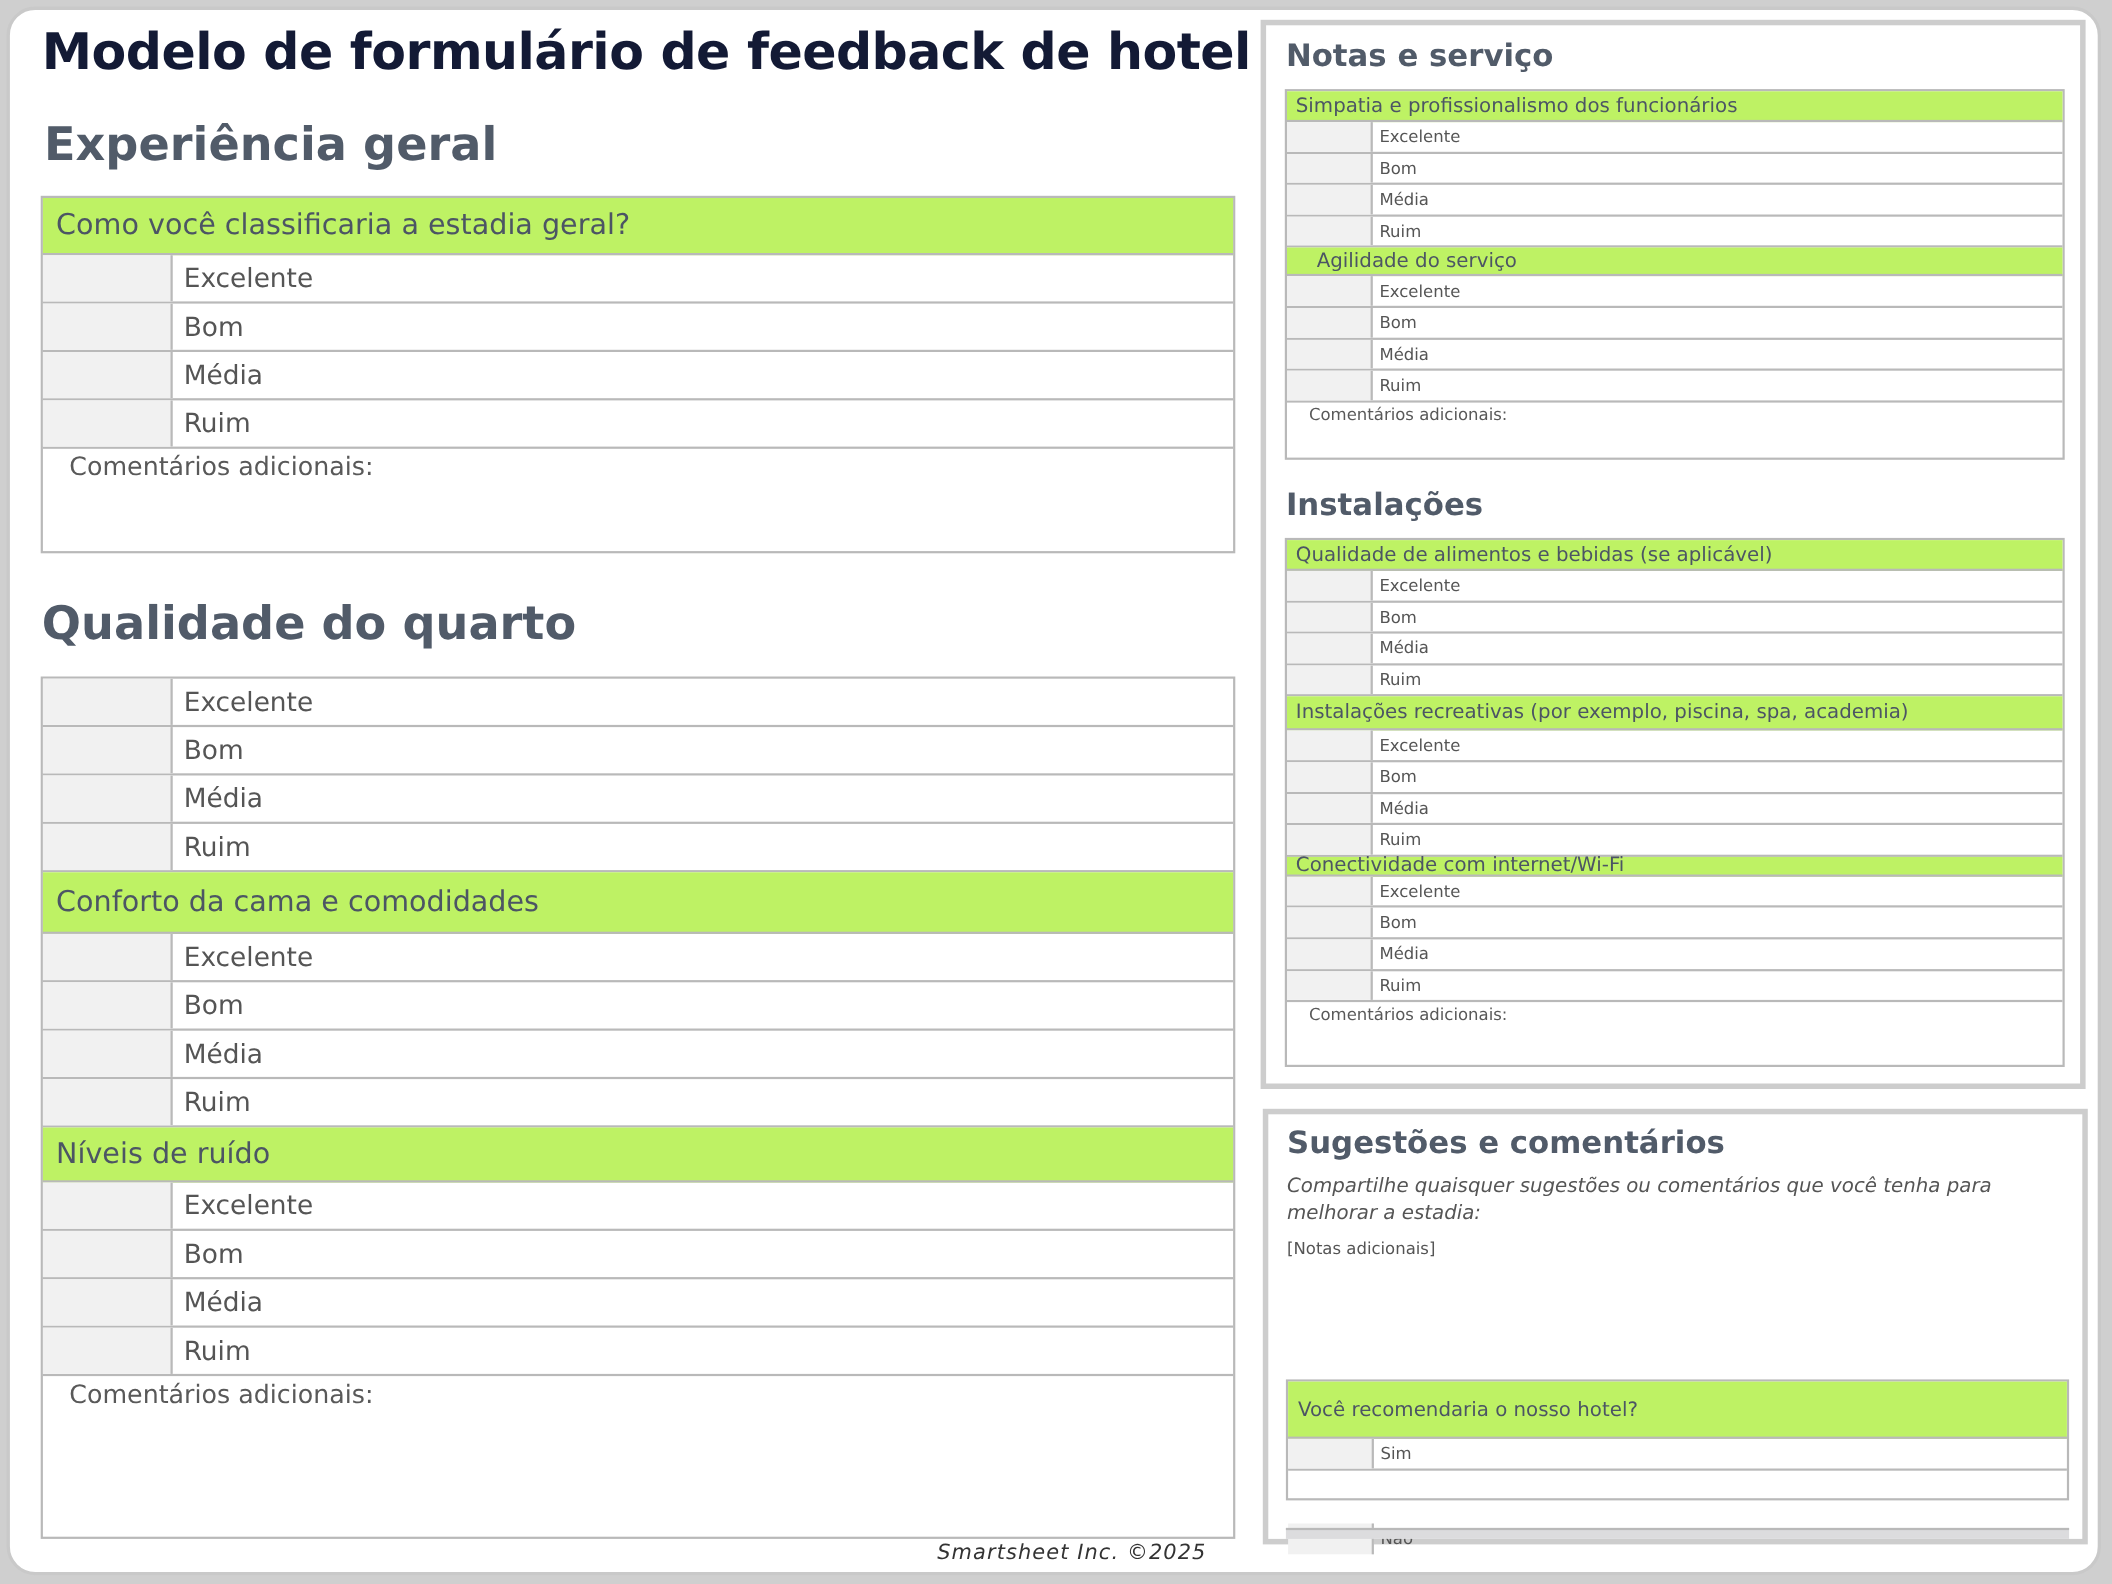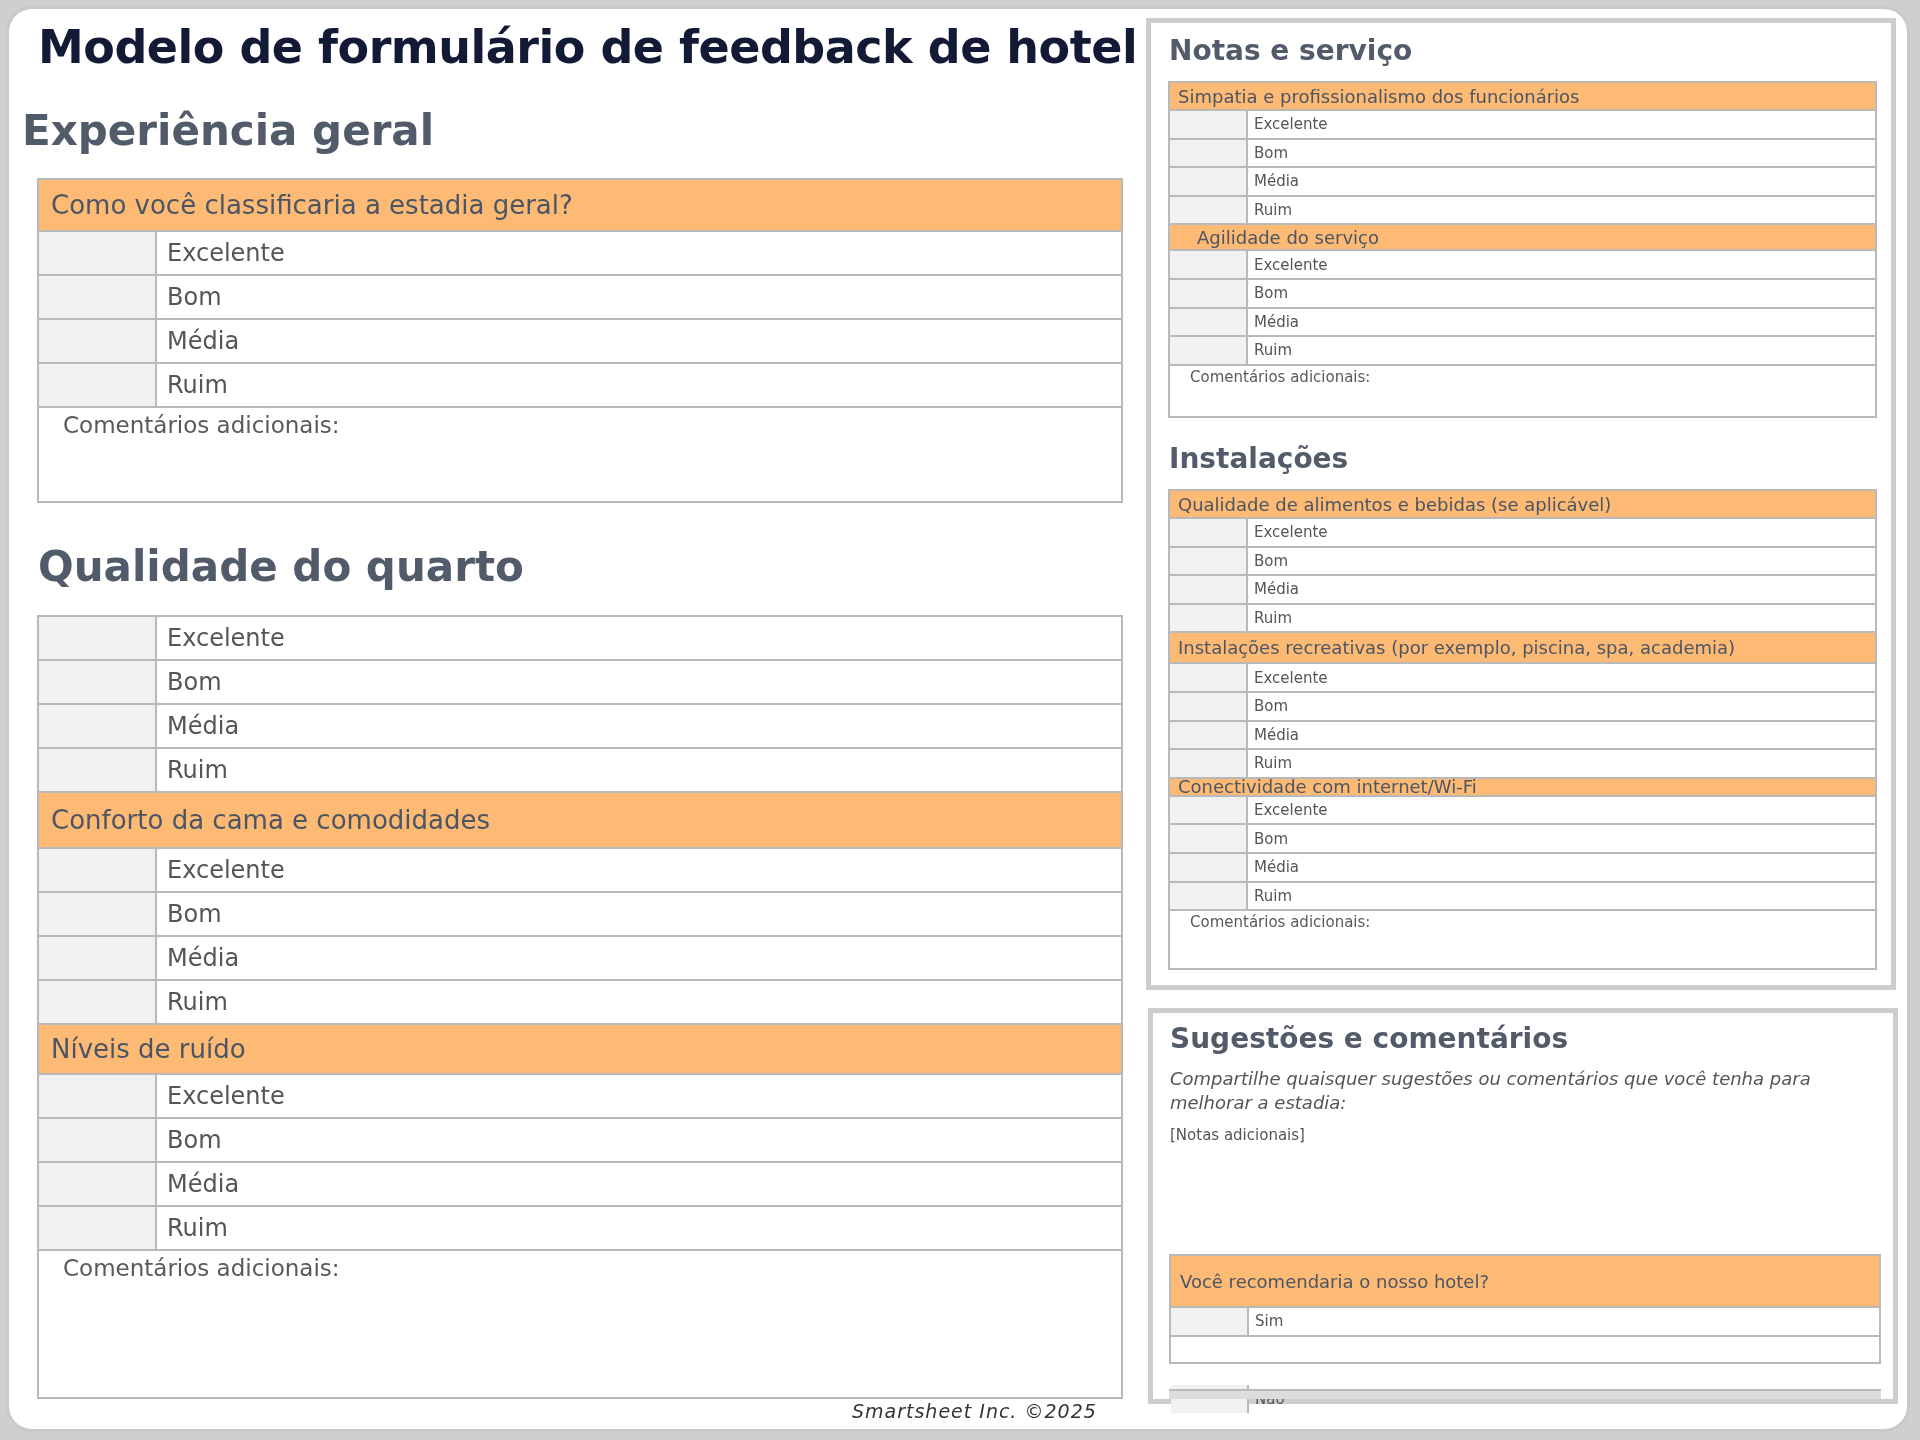--- a/index.html
+++ b/index.html
@@ -3,21 +3,21 @@
 <meta charset="utf-8">
 <style>
   html,body{margin:0;padding:0;}
   body{width:1920px;height:1440px;background:#cfcfcf;position:relative;overflow:hidden;font-family:"DejaVu Sans","Liberation Sans",sans-serif;}
   .page{position:absolute;left:6px;top:6px;width:1904px;height:1426px;background:#fff;border-radius:26px;border:3px solid #c9c9c9;box-sizing:border-box;}
   .title{position:absolute;left:38px;top:20px;font-size:46px;font-weight:bold;color:#131a35;letter-spacing:-0.5px;white-space:nowrap;}
   .h2{position:absolute;font-weight:bold;color:#515b69;white-space:nowrap;}
   .h2.big{font-size:42px;}
   .h2.mid{font-size:28px;}
   .tbl{position:absolute;border:2px solid #b9b9b9;box-sizing:border-box;background:#fff;}
-  .qh{background:#fdba74;border-bottom:2px solid #b9b9b9;color:#4c5564;box-sizing:border-box;display:flex;align-items:center;white-space:nowrap;}
+  .qh{background:#bef264;border-bottom:2px solid #b9b9b9;color:#4c5564;box-sizing:border-box;display:flex;align-items:center;white-space:nowrap;}
   .row{display:flex;border-bottom:2px solid #b9b9b9;box-sizing:border-box;}
   .row .chk{background:#f1f1f1;border-right:2px solid #b9b9b9;box-sizing:border-box;flex:none;}
   .row .opt{display:flex;align-items:center;color:#555;white-space:nowrap;}
   .cm{color:#595959;white-space:nowrap;margin-left:12px;}
   
   .L .qh{height:52px;padding-left:12px;font-size:26px;}
   .L .row{height:44px;}
   .L .row .chk{width:118px;}
   .L .row .opt{padding-left:10px;font-size:24px;}
   .L .cm{font-size:23px;padding:4px 12px;}
@@ -31,21 +31,21 @@
   .italic{position:absolute;font-style:italic;color:#555;font-size:18px;line-height:24px;}
   .footer{position:absolute;left:852px;top:1400px;font-style:italic;color:#333;font-size:19px;letter-spacing:1px;white-space:nowrap;}
 </style>
 </head>
 <body>
 
 <div class="page"></div>
 
 <div class="title">Modelo de formulário de feedback de hotel</div>
 
-<div class="h2 big" style="left:22px;top:106px;">Experiência geral</div>
+<div class="h2 big" style="left:40px;top:106px;">Experiência geral</div>
 <div class="tbl L" style="left:37px;top:178px;width:1086px;height:325px;">
   <div class="qh">Como você classificaria a estadia geral?</div>
   <div class="row">
       <div class="chk"></div>
       <div class="opt">Excelente</div>
     </div>
   <div class="row">
       <div class="chk"></div>
       <div class="opt">Bom</div>
     </div>

